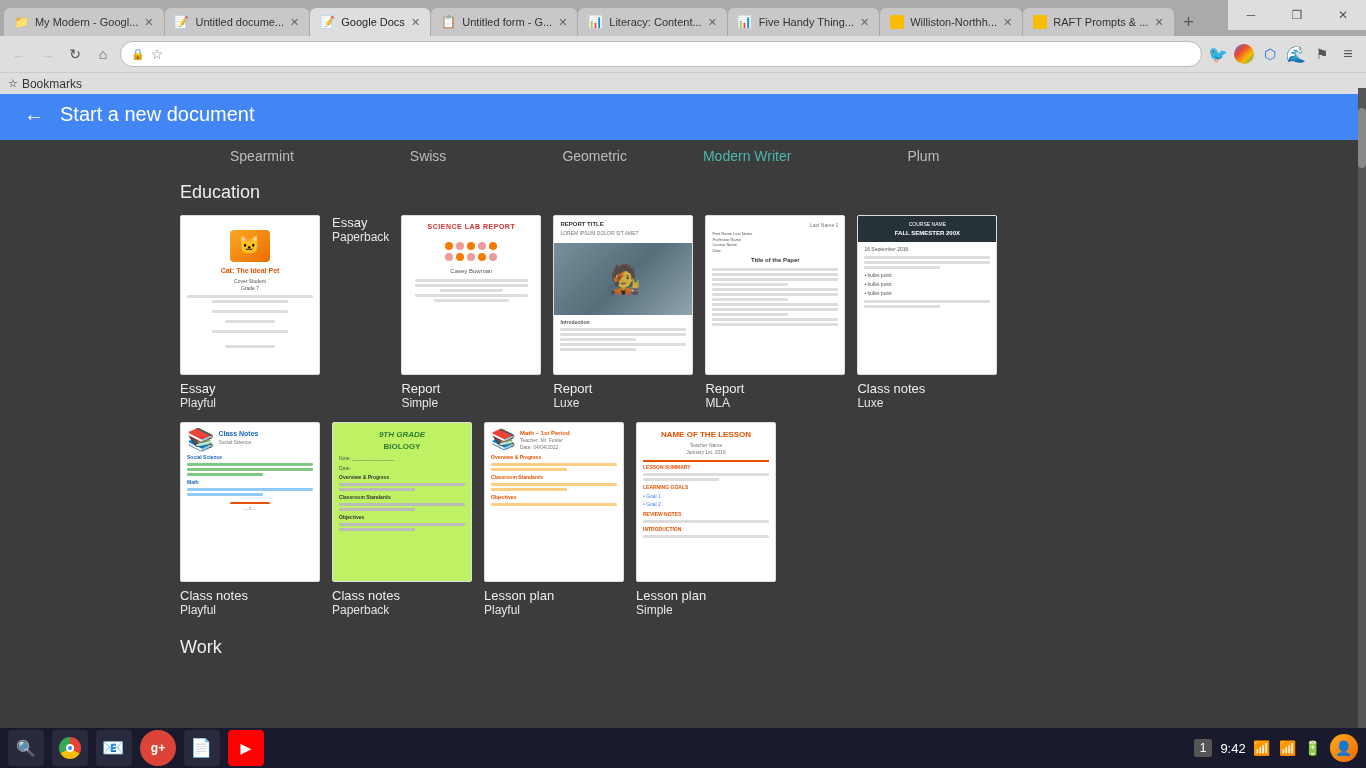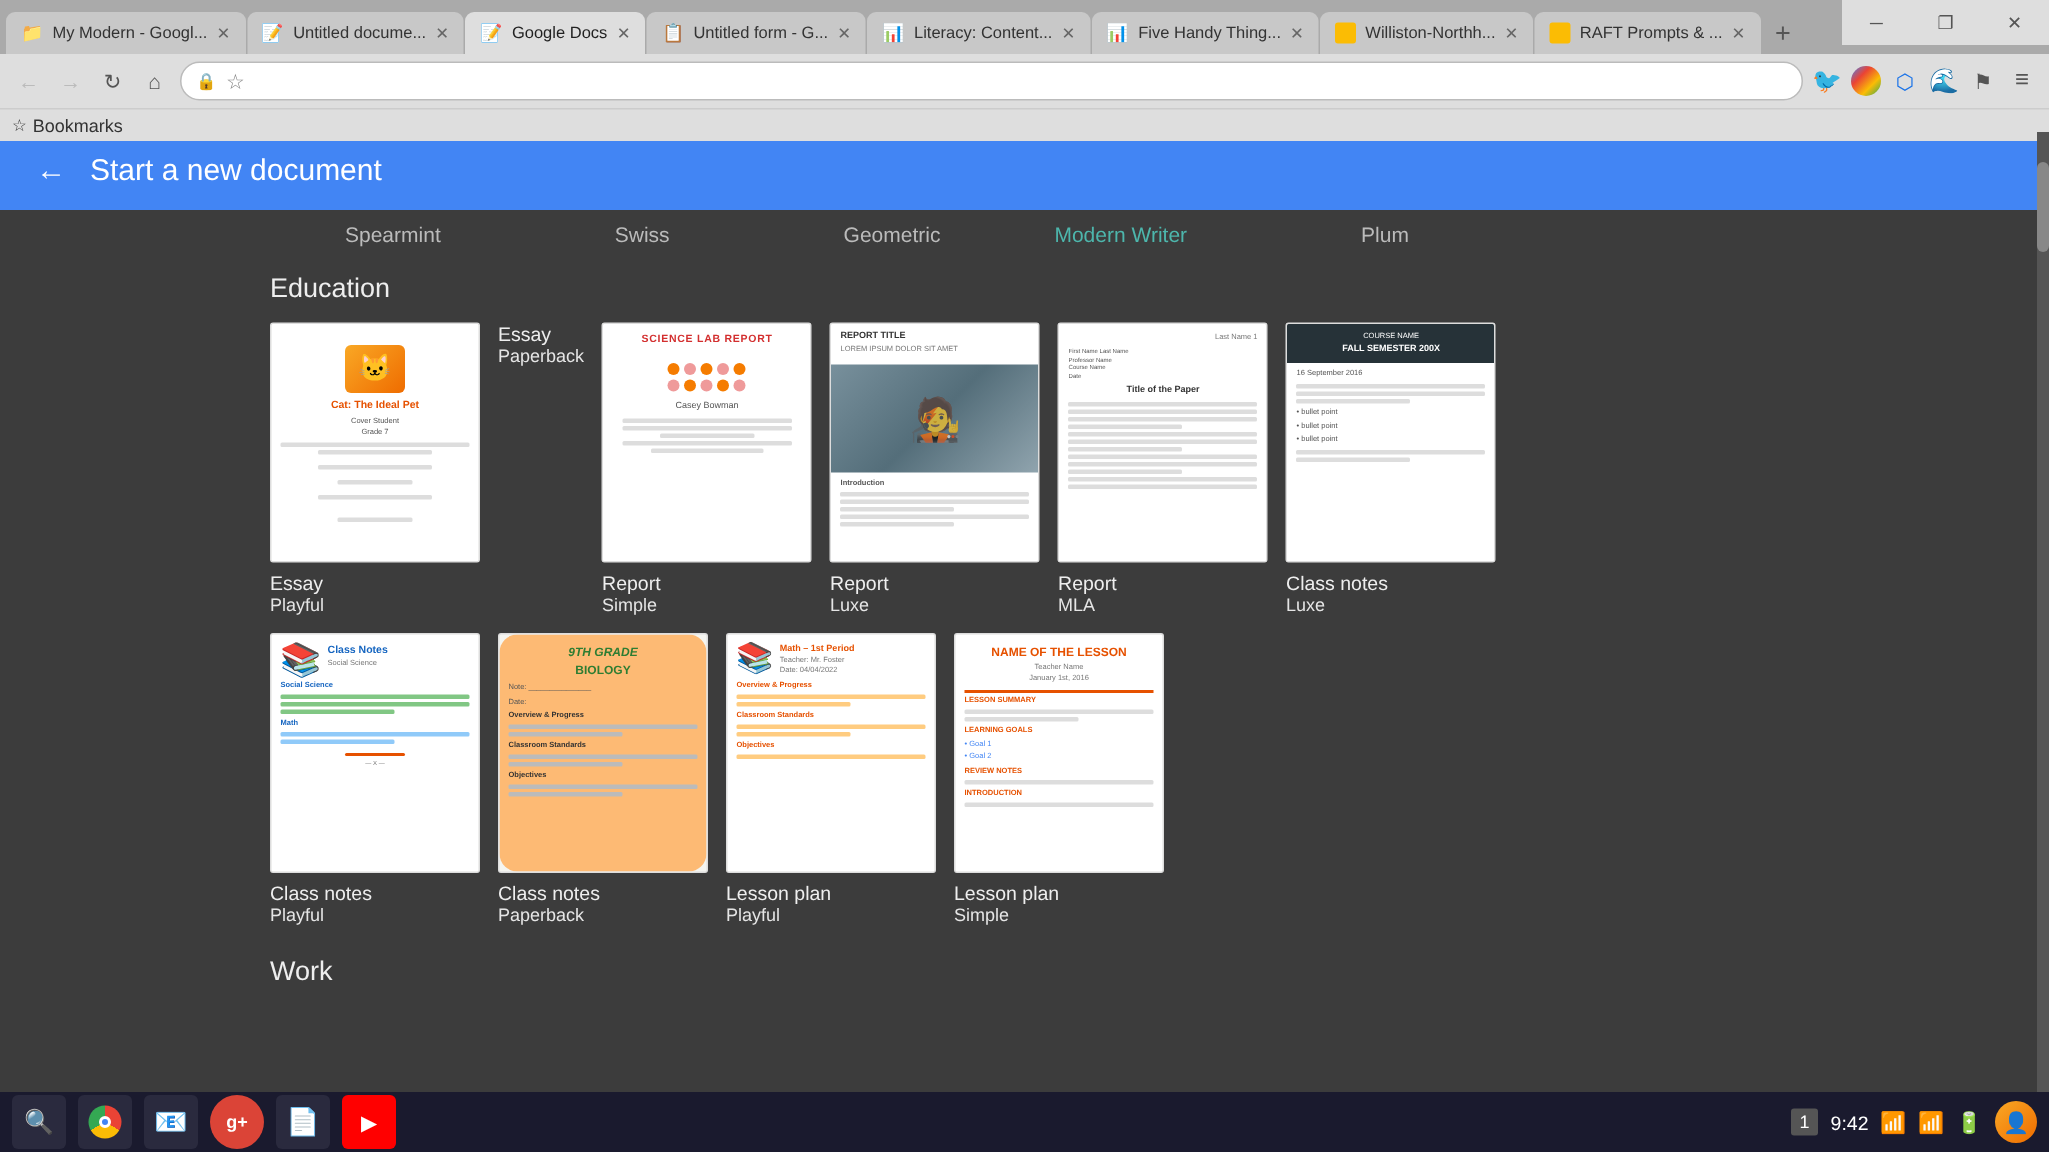--- a/index.html
+++ b/index.html
@@ -605,21 +605,21 @@
             </div>
             <div style="font-size:4px; text-align:center; color:#777; margin-top:2px;">— X —</div>
           </div>
         </div>
         <span class="template-name">Class notes</span>
         <span class="template-sub">Playful</span>
       </div>
 
       <div class="template-item">
         <div class="template-thumb">
-          <div class="thumb-content" style="background:#fdba74;border-radius:12px;">
+          <div class="thumb-content" style="background:#bef264;">
             <div style="font-size:8px; font-weight:bold; font-style:italic; color:#2e7d32; margin-bottom:1px; text-align:center;">9TH GRADE</div>
             <div style="font-size:8px; font-weight:bold; color:#2e7d32; margin-bottom:3px; text-align:center;">BIOLOGY</div>
             <div style="font-size:5px; color:#555; margin-bottom:3px;">Note: _______________</div>
             <div style="font-size:5px; color:#555; margin-bottom:2px;">Date:</div>
             <div style="font-size:5px; font-weight:bold; color:#333; margin-bottom:2px;">Overview &amp; Progress</div>
             <div class="line-block dark"></div>
             <div class="line-block dark short"></div>
             <div style="font-size:5px; font-weight:bold; color:#333; margin-top:3px; margin-bottom:2px;">Classroom Standards</div>
             <div class="line-block dark"></div>
             <div class="line-block dark short"></div>

